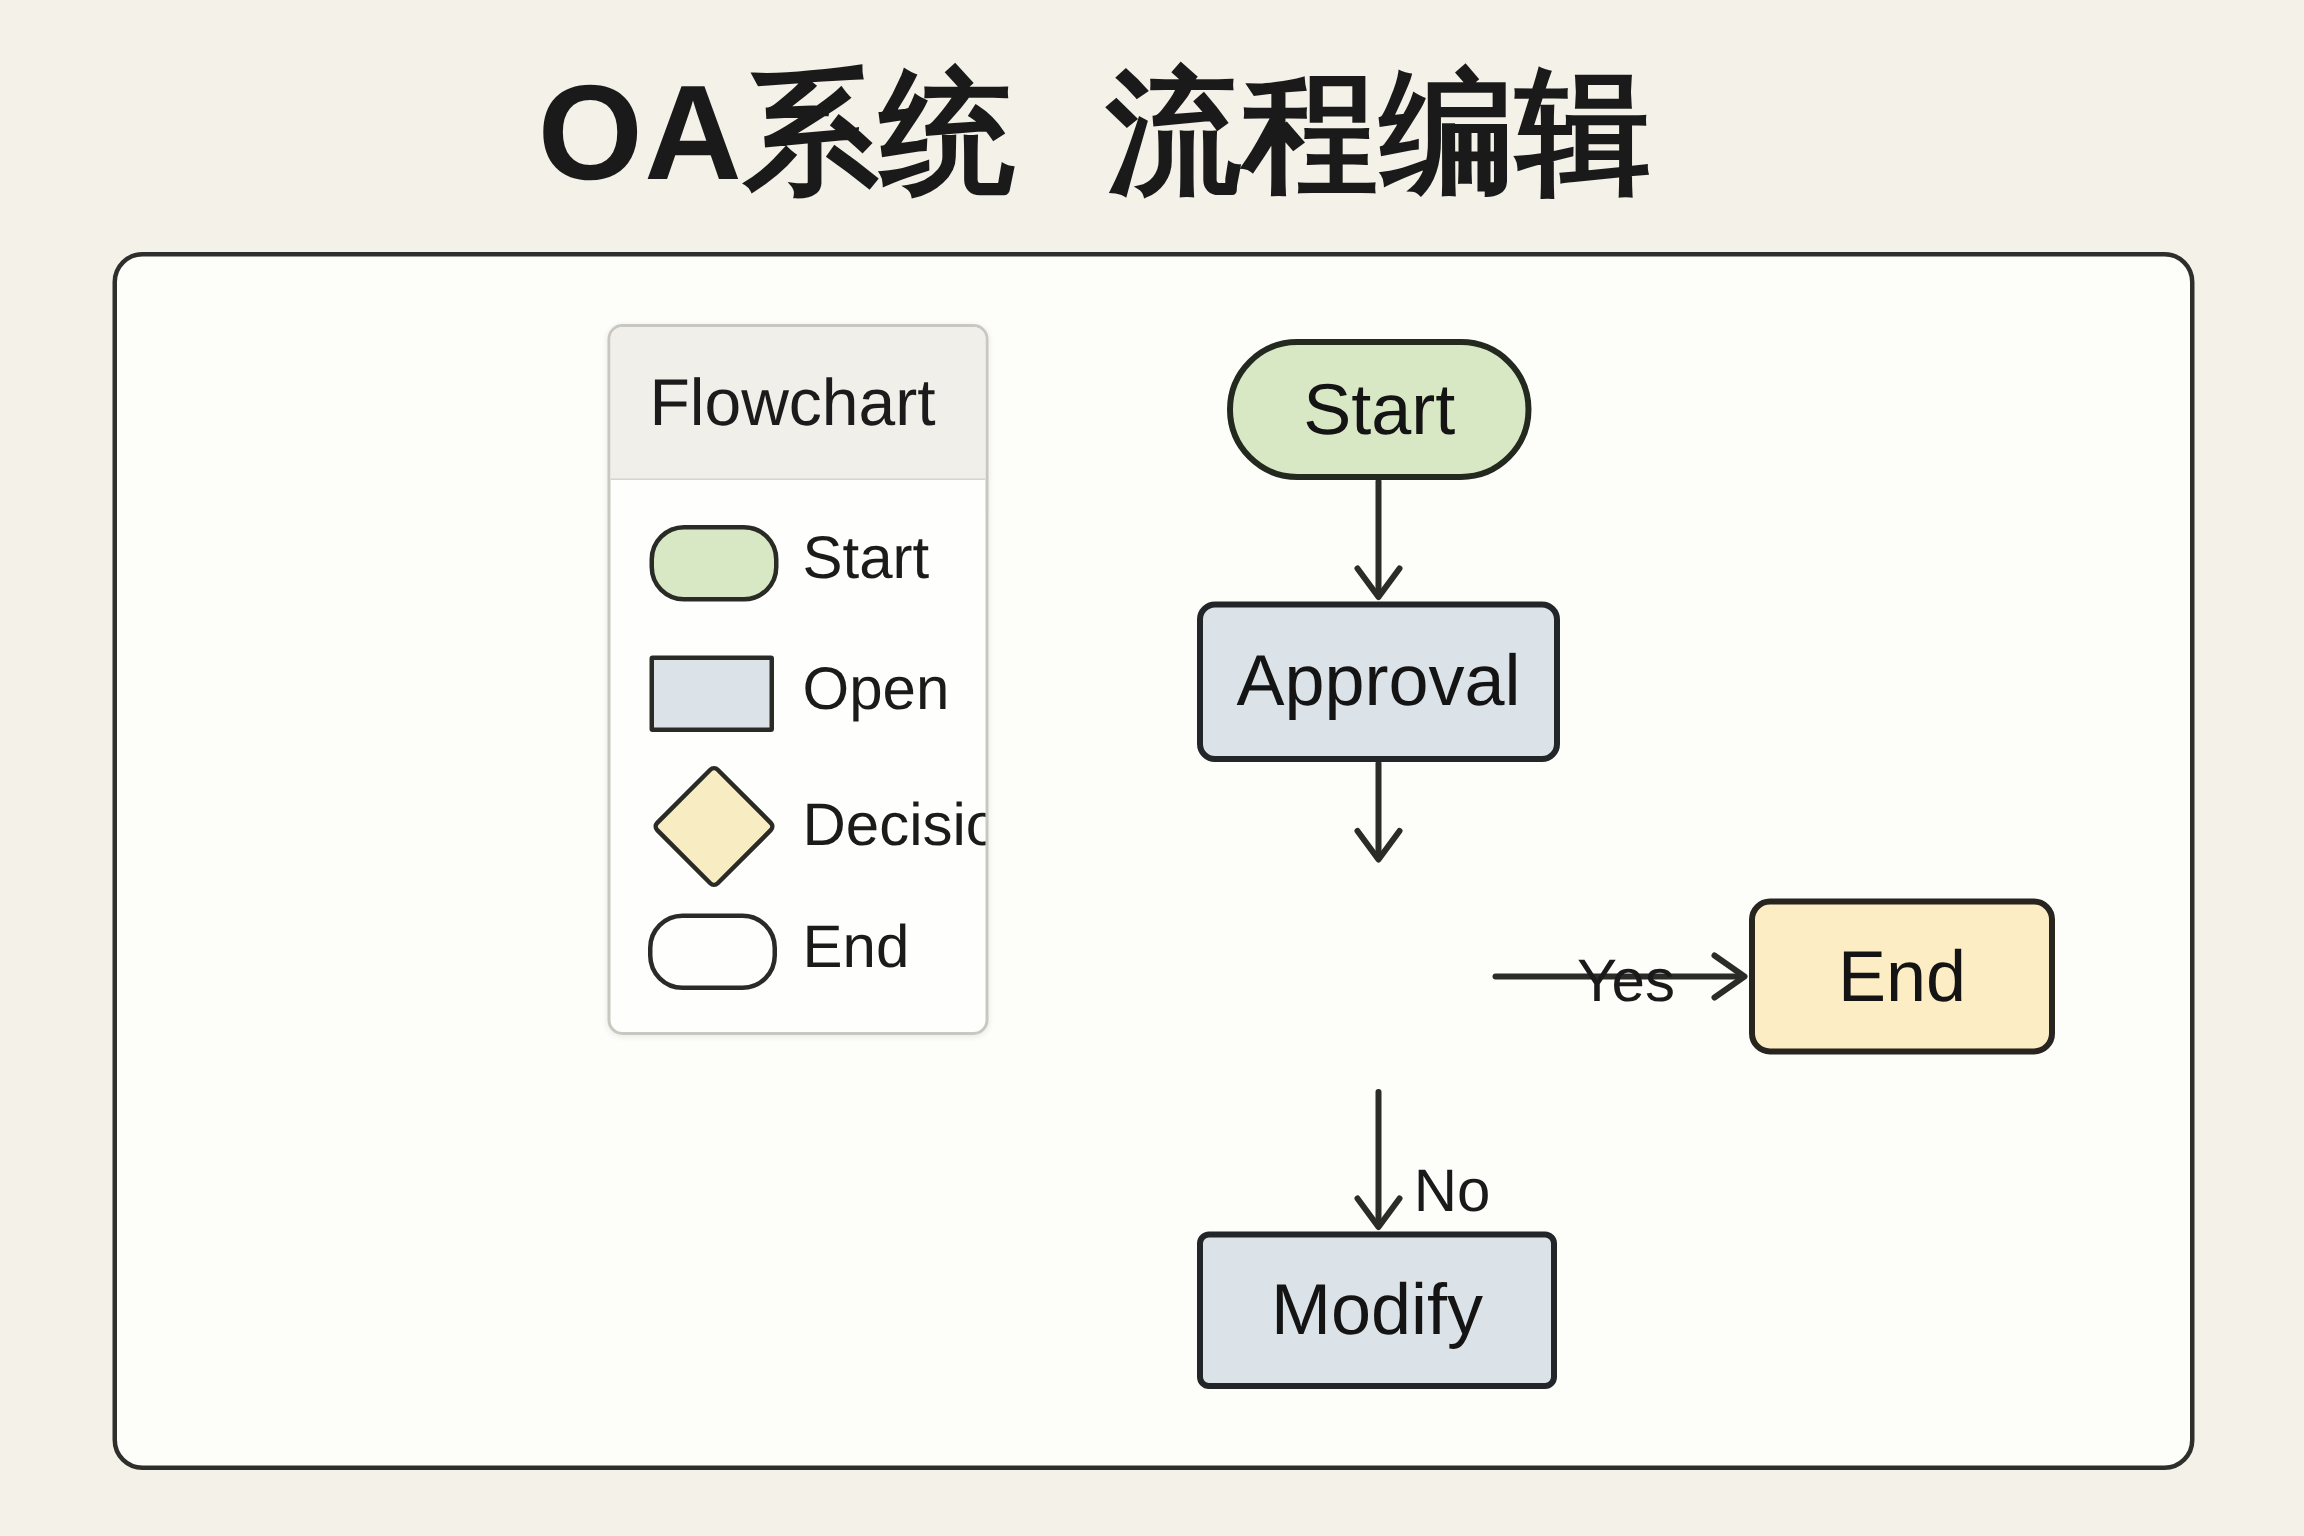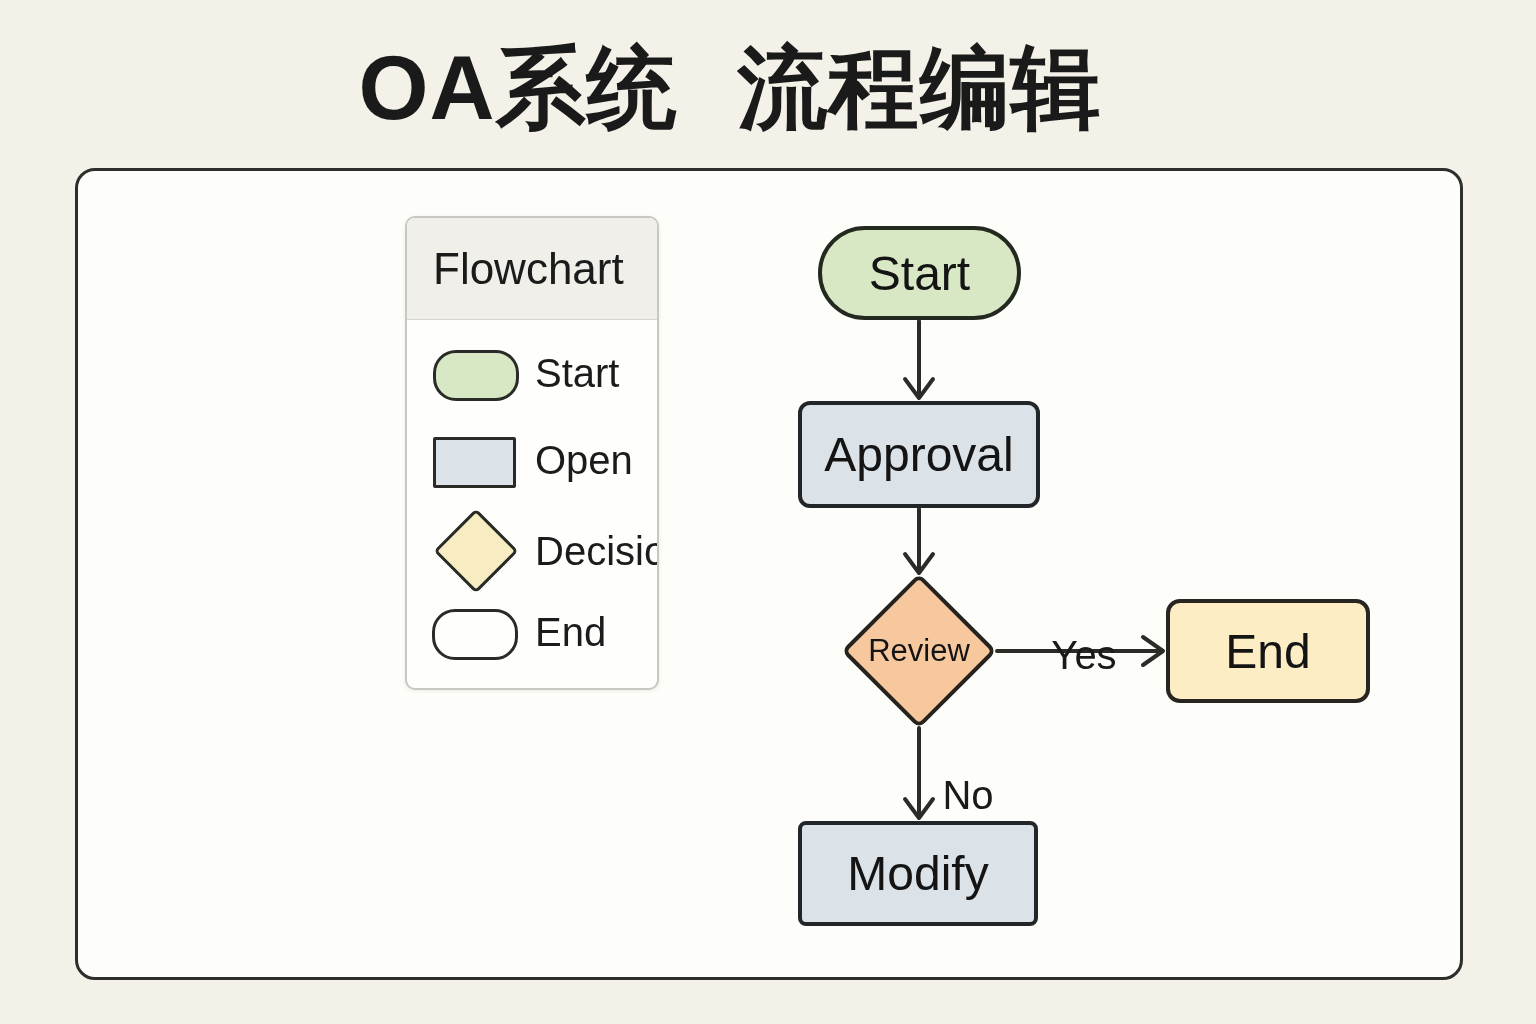--- a/index.html
+++ b/index.html
@@ -242,24 +242,20 @@
     </svg>
 
     <div class="node node-start">
       <span>Start</span>
     </div>
 
     <div class="node node-approval">
       <span>Approval</span>
     </div>
 
-    <div class="diamond-wrap">
-      <div class="diamond-shape"></div>
-      <div class="diamond-label">Review</div>
-    </div>
 
     <div class="node node-end">
       <span>End</span>
     </div>
 
     <div class="node node-modify">
       <span>Modify</span>
     </div>
 
     <div class="edge-label edge-label-yes">Yes</div>

